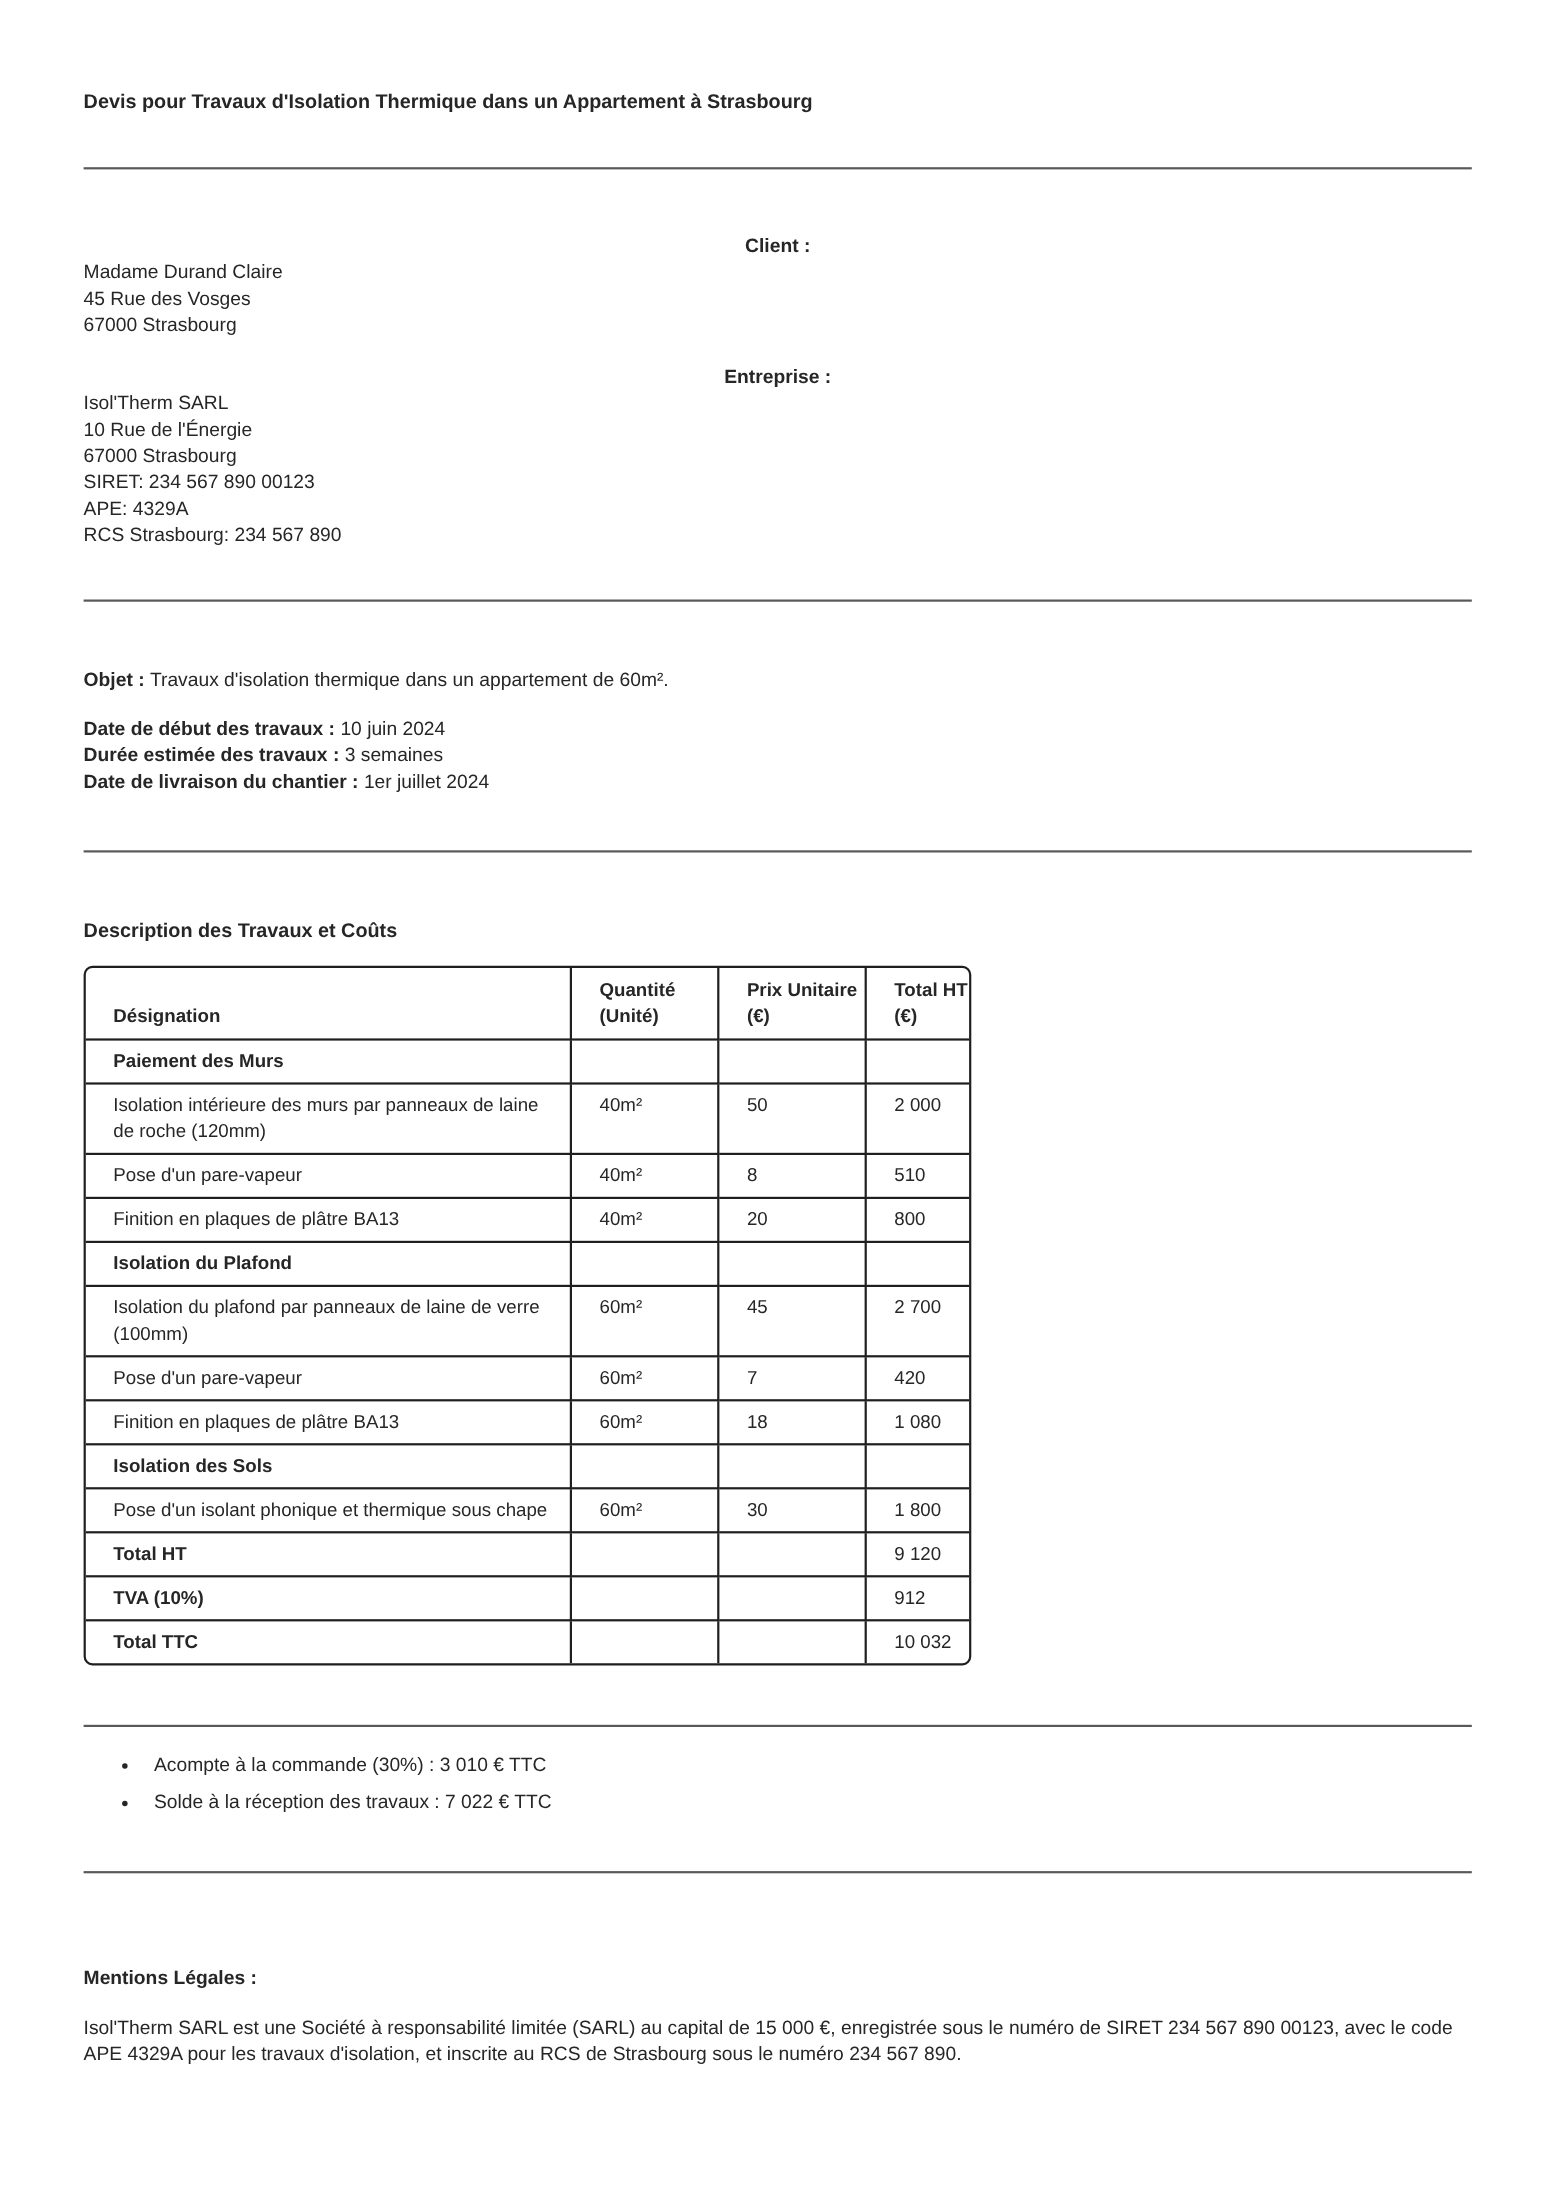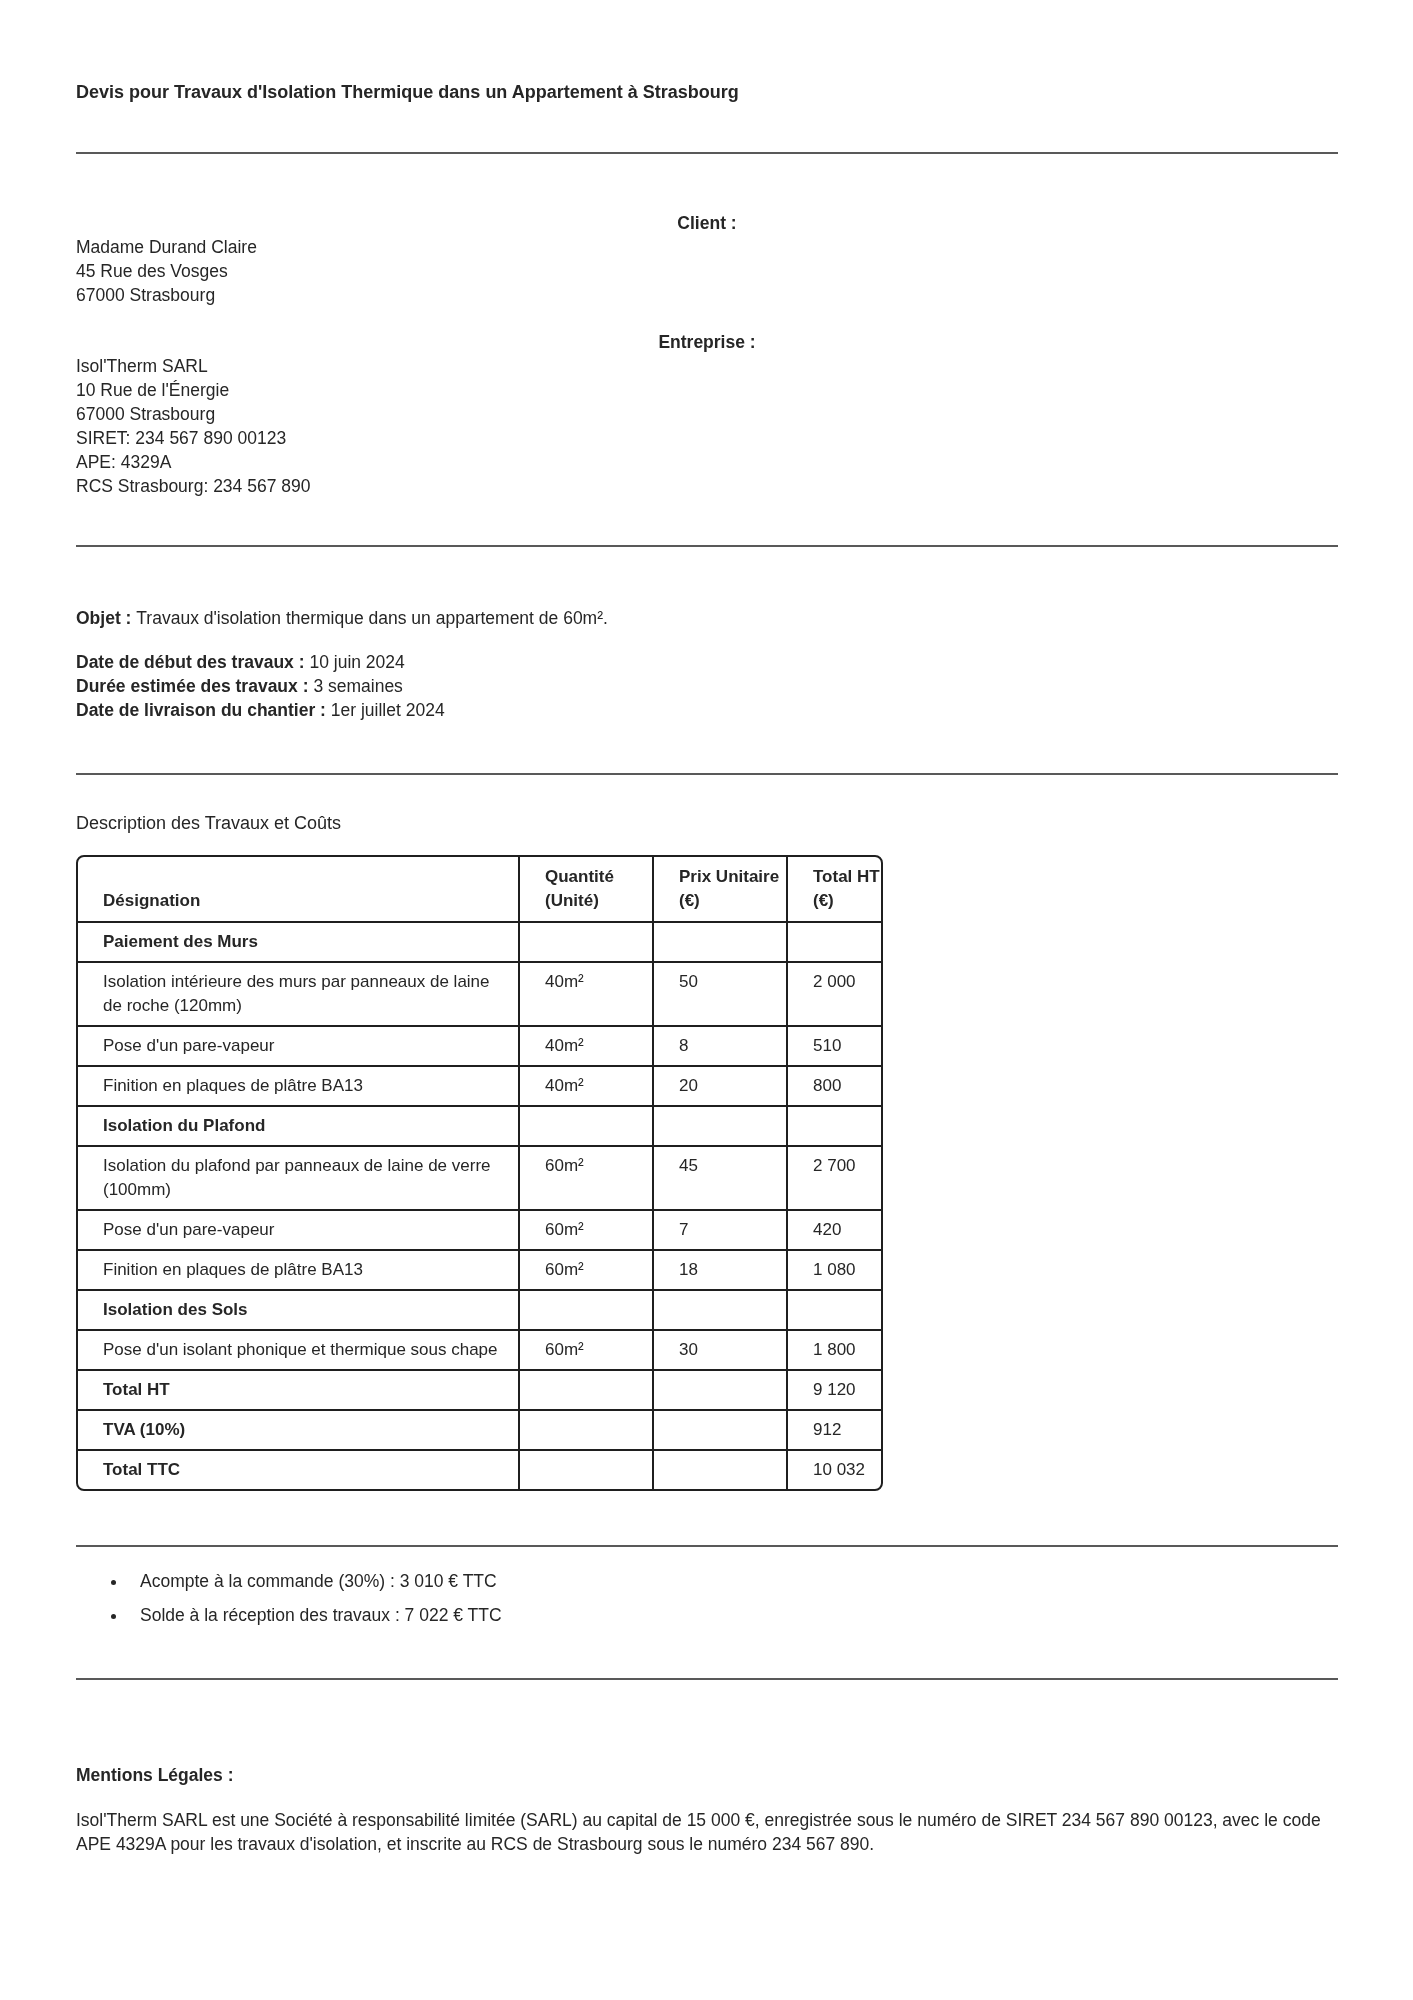--- a/index.html
+++ b/index.html
@@ -44,22 +44,22 @@
   #sep5 { margin-top: 51px; }
 
   .client-block { margin-top: 57px; }
   .entreprise-block { margin-top: 23px; }
 
   .objet-line { margin-top: 59px; }
   .inline-label { font-weight: 700; margin-right: 0.28em; }
   .schedule-block { margin-top: 20px; }
 
   .works-heading {
-    margin-top: 36px;
-    font-weight: 400;
+    margin-top: 59px;
+    font-weight: 700;
     font-size: 18px;
   }
   table.works-table {
     margin-top: 20px;
     border-collapse: separate;
     border-spacing: 0;
     table-layout: fixed;
     width: 803px;
     border: 2px solid #1f1f1f;
     border-radius: 8px;

